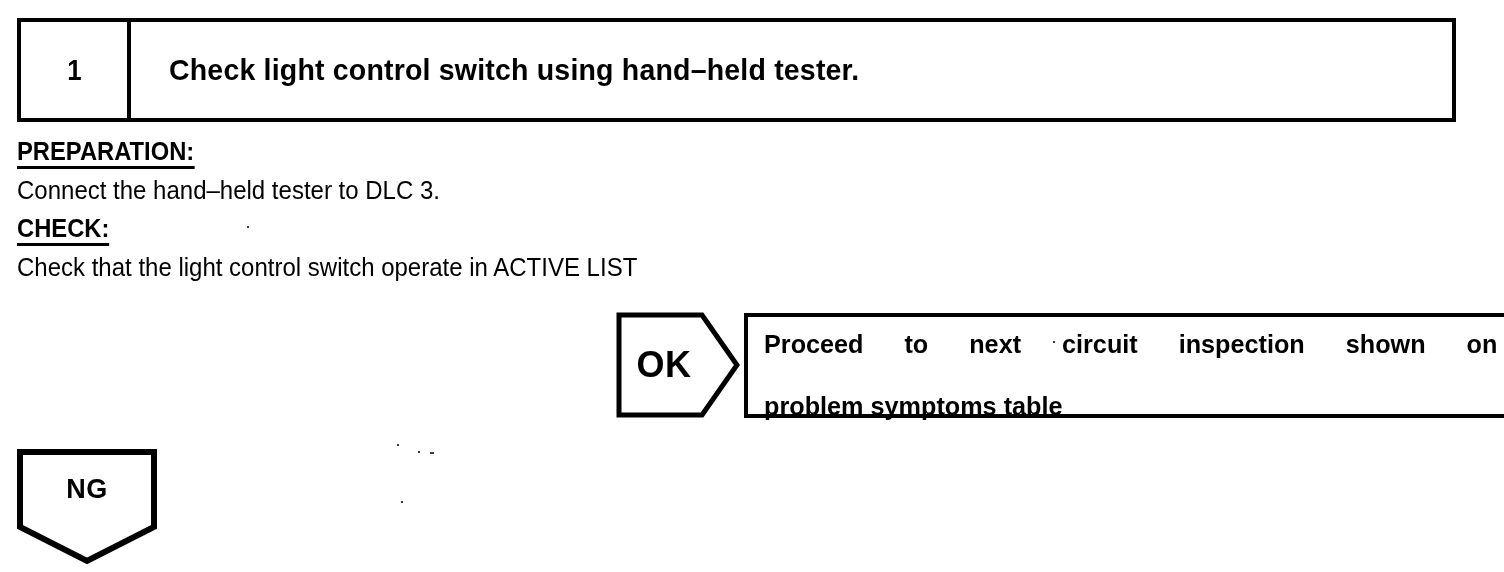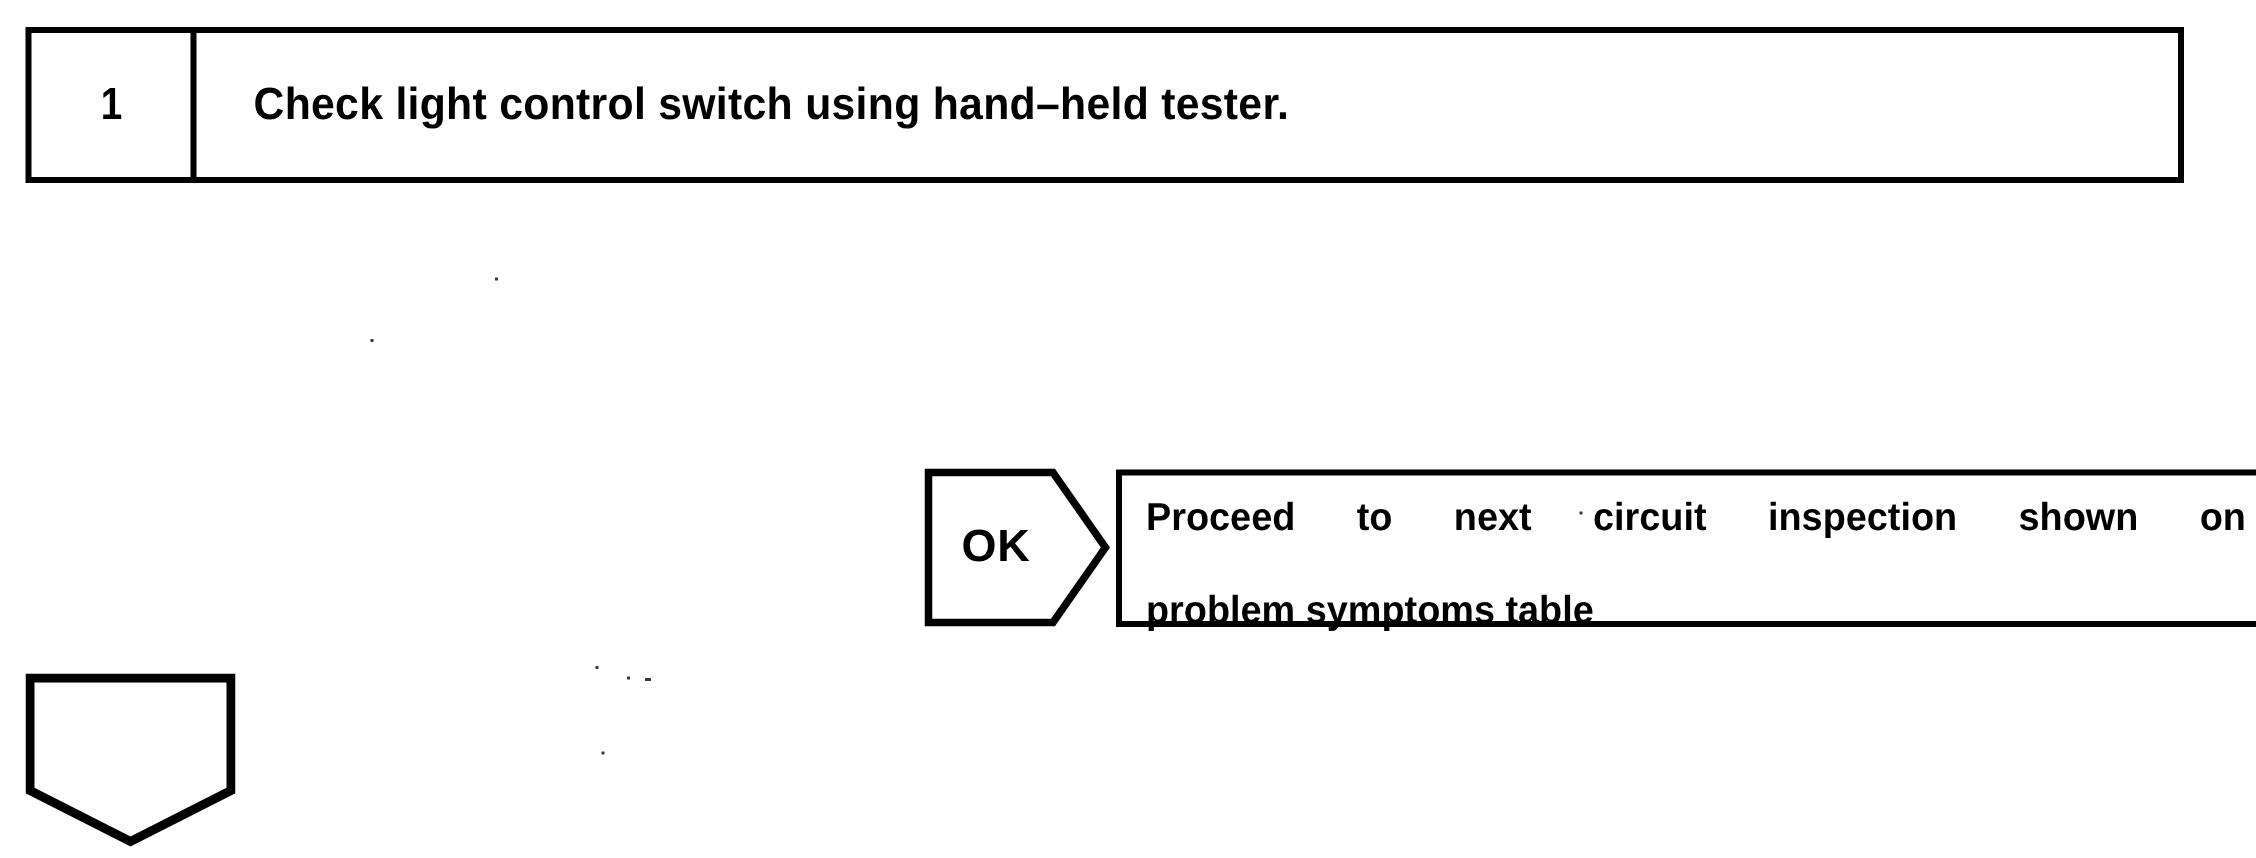--- a/index.html
+++ b/index.html
@@ -112,21 +112,21 @@
   }
   .ok-label {
     position: absolute;
     left: 616px;
     top: 312px;
     width: 96px;
     height: 106px;
     display: flex;
     align-items: center;
     justify-content: center;
-    font-size: 30px;
+    font-size: 36px;
     font-weight: bold;
     letter-spacing: 0.5px;
     pointer-events: none;
   }
 
   .ok-result-box {
     position: absolute;
     left: 744px;
     top: 313px;
     width: 796px;
@@ -201,40 +201,51 @@
 
   <div class="step-header">
     <div class="step-number-cell">
       <span class="step-number">1</span>
     </div>
     <div class="step-title-cell">
       <span class="step-title">Check light control switch using hand–held tester.</span>
     </div>
   </div>
 
+  <div class="body-block">
+    <div class="lead-row">
+      <span class="lead-label">PREPARATION:</span>
+    </div>
+    <div class="body-line">Connect the hand–held tester to DLC 3.</div>
+    <div class="lead-row">
+      <span class="lead-label">CHECK:</span>
+    </div>
+    <div class="body-line">Check that the light control switch operate in ACTIVE LIST</div>
+  </div>
 
   <div class="ok-arrow">
     <svg viewBox="0 0 124 106" xmlns="http://www.w3.org/2000/svg" aria-hidden="true">
       <polygon points="3,3 86,3 121,53 86,103 3,103" fill="#ffffff" stroke="#000000" stroke-width="5" stroke-linejoin="miter"></polygon>
     </svg>
   </div>
   <div class="ok-label">OK</div>
 
   <div class="ok-result-box">
     <div class="ok-result-text">
       <span class="jline">Proceed to next circuit inspection shown on</span>
       <span class="jline last">problem symptoms table</span>
     </div>
   </div>
 
   <div class="ng-arrow">
     <svg viewBox="0 0 140 123" xmlns="http://www.w3.org/2000/svg" aria-hidden="true">
       <polygon points="3,3 137,3 137,78 70,112 3,78" fill="#ffffff" stroke="#000000" stroke-width="6" stroke-linejoin="miter"></polygon>
     </svg>
   </div>
+  <div class="ng-label">NG</div>
 
   <span class="speck" style="left:397px; top:444px;"></span>
   <span class="speck" style="left:418px; top:451px;"></span>
   <span class="speck" style="left:430px; top:452px; width:4px;"></span>
   <span class="speck" style="left:401px; top:501px;"></span>
   <span class="speck" style="left:330px; top:185px;"></span>
   <span class="speck" style="left:247px; top:226px;"></span>
   <span class="speck" style="left:1053px; top:341px;"></span>
 
 </div>

